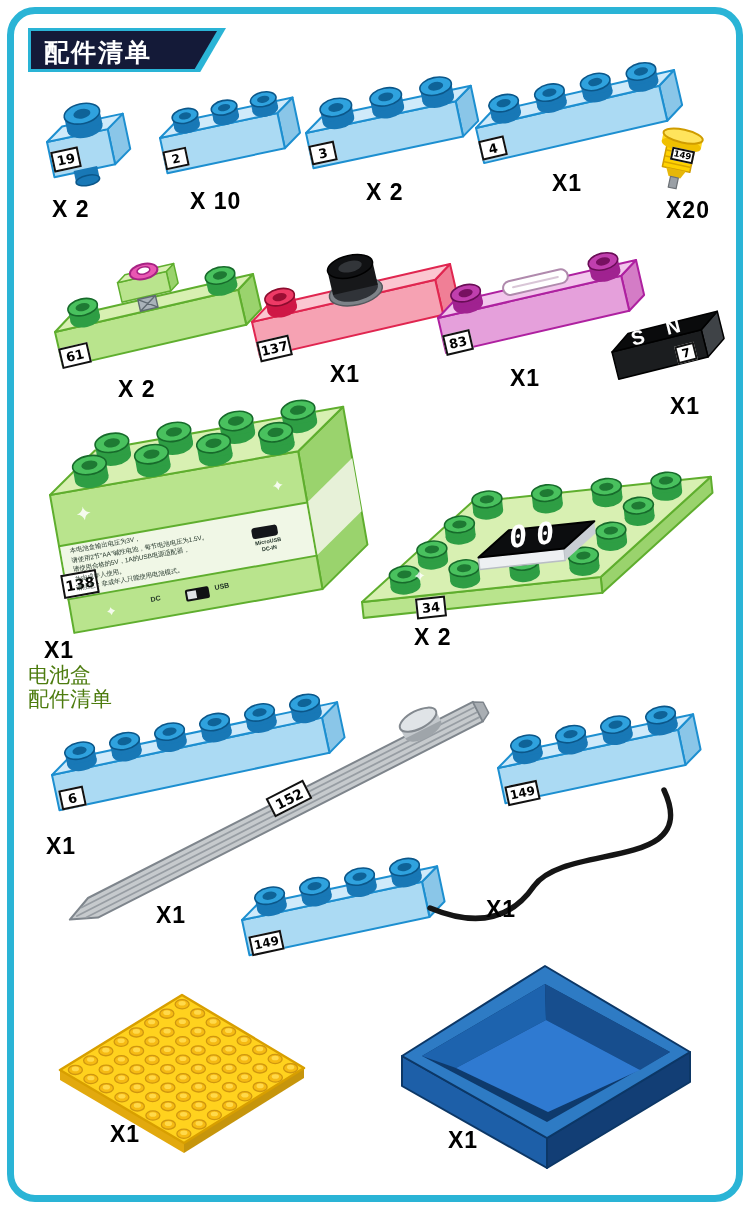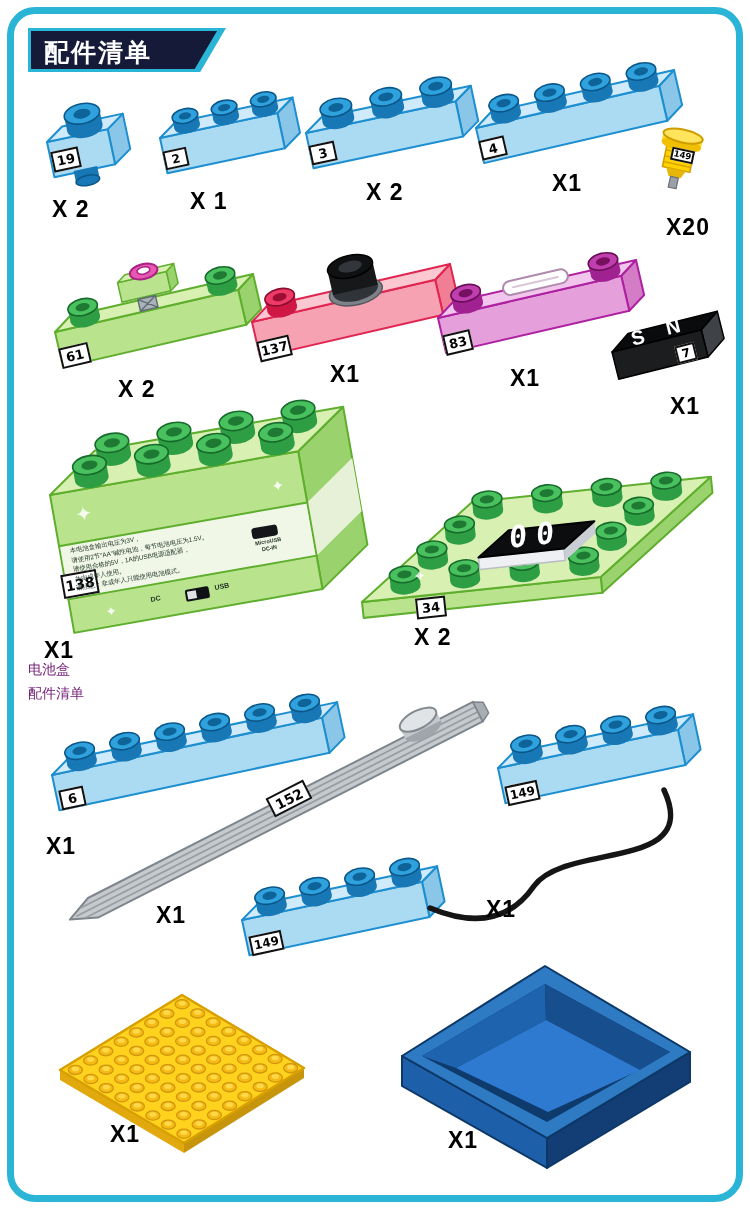--- a/index.html
+++ b/index.html
@@ -4,21 +4,21 @@
 <style>
   *{margin:0;padding:0;box-sizing:border-box}
   html,body{width:750px;height:1209px;background:#fff;font-family:"Liberation Sans",sans-serif;position:relative;overflow:hidden}
   #art{position:absolute;left:0;top:0}
   .frame{position:absolute;inset:7px;border:7px solid #2ab4d6;border-radius:28px;pointer-events:none}
   .badge{position:absolute;left:28px;top:28px;width:198px;height:44px;background:#2ab4d6;clip-path:polygon(0 0,100% 0,87% 100%,0 100%)}
   .badge-in{position:absolute;left:3px;top:3px;right:9px;bottom:3px;background:#141a38;clip-path:polygon(0 0,100% 0,88% 100%,0 100%);display:flex;align-items:flex-end;padding-left:13px}
   .badge-t{color:#fff;font-size:25px;font-weight:700;letter-spacing:2px}
   .plate{position:absolute;background:#fff;border:2px solid #111;color:#000;display:flex;align-items:center;justify-content:center;font-weight:700;font-family:"DejaVu Sans",sans-serif;line-height:1}
   .qty{position:absolute;font-weight:700;font-size:23px;color:#000;letter-spacing:1px}
-  .cap{position:absolute;font-size:14px;color:#701a75}
+  .cap{position:absolute;font-size:21px;color:#4d7c0f}
   .batt-label{position:absolute;transform-origin:left top;width:175px}
   .bl{font-size:6.4px;line-height:1.5;color:#23352a;white-space:nowrap}
   .usb-txt{position:absolute;font-size:5.5px;font-weight:700;color:#23352a;line-height:1.25;text-align:center;transform-origin:left top}
   .sw-label{position:absolute;font-size:7px;font-weight:700;color:#1d2e24;transform-origin:left top}
   .digits{position:absolute;color:#fff;font-family:"DejaVu Sans Mono",monospace;font-weight:700;font-size:30px;letter-spacing:9px;text-align:center}
 </style>
 </head>
 <body>
 
 <svg id="art" width="750" height="1209" viewBox="0 0 750 1209">
@@ -500,24 +500,24 @@
 <div class="plate" style="left:444px;top:332px;width:28px;height:21px;font-size:13px;transform:rotate(-13deg)">83</div>
 <div class="plate" style="left:676px;top:344px;width:20px;height:18px;font-size:12px;transform:rotate(-14deg)">7</div>
 <div class="plate" style="left:62px;top:572px;width:36px;height:24px;font-size:14px;transform:rotate(-10deg)">138</div>
 <div class="plate" style="left:416px;top:597px;width:30px;height:21px;font-size:13px;transform:rotate(-6deg)">34</div>
 <div class="plate" style="left:60px;top:788px;width:25px;height:20px;font-size:13px;transform:rotate(-12deg)">6</div>
 <div class="plate" style="left:268px;top:788px;width:42px;height:21px;font-size:14px;transform:rotate(-27deg)">152</div>
 <div class="plate" style="left:506px;top:783px;width:33px;height:20px;font-size:12px;transform:rotate(-12deg)">149</div>
 <div class="plate" style="left:250px;top:933px;width:33px;height:20px;font-size:12px;transform:rotate(-12deg)">149</div>
 
 <div class="qty" style="left:52px;top:196px">X 2</div>
-<div class="qty" style="left:190px;top:188px">X 1</div>
+<div class="qty" style="left:190px;top:188px">X 10</div>
 <div class="qty" style="left:366px;top:179px">X 2</div>
 <div class="qty" style="left:552px;top:170px">X1</div>
-<div class="qty" style="left:666px;top:214px">X20</div>
+<div class="qty" style="left:666px;top:197px">X20</div>
 <div class="qty" style="left:118px;top:376px">X 2</div>
 <div class="qty" style="left:330px;top:361px">X1</div>
 <div class="qty" style="left:510px;top:365px">X1</div>
 <div class="qty" style="left:670px;top:393px">X1</div>
 <div class="qty" style="left:44px;top:637px">X1</div>
 <div class="qty" style="left:414px;top:624px">X 2</div>
 <div class="qty" style="left:46px;top:833px">X1</div>
 <div class="qty" style="left:156px;top:902px">X1</div>
 <div class="qty" style="left:486px;top:896px">X1</div>
 <div class="qty" style="left:110px;top:1121px">X1</div>

